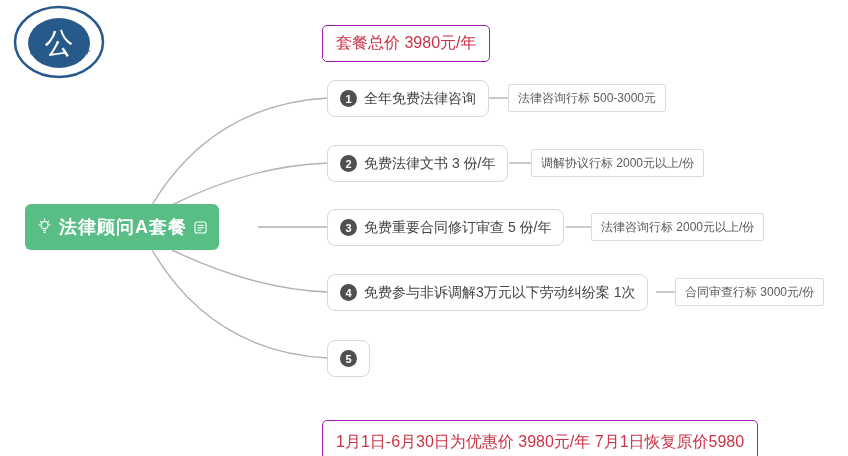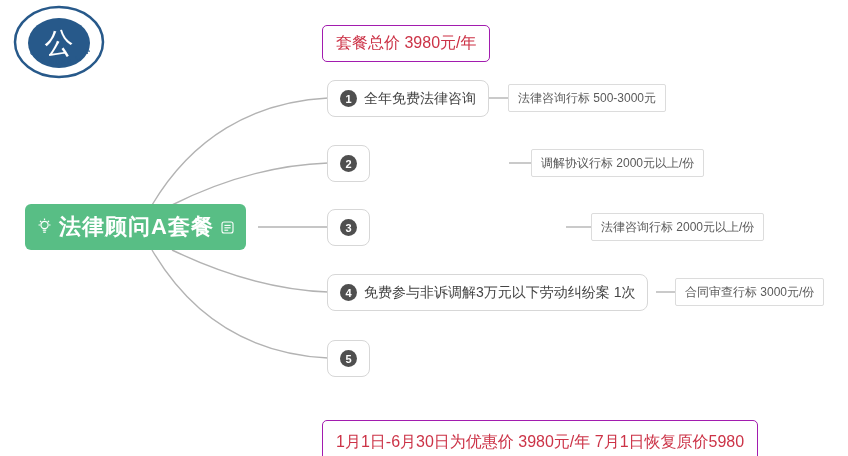--- a/index.html
+++ b/index.html
@@ -18,21 +18,21 @@
   .logo { left: 12px; top: 4px; }
 
   
   .root-node {
     left: 25px; top: 204px; height: 46px;
     background: #58be85;
     border-radius: 6px;
     padding: 0 12px;
     gap: 7px;
     color: #ffffff;
-    font-size: 22px;
+    font-size: 18px;
     font-weight: bold;
     letter-spacing: 1px;
   }
   .root-node .mini-icon { display: inline-flex; align-items: center; }
 
   
   .float-box {
     background: #ffffff;
     border: 1px solid #a21caf;
     border-radius: 5px;
@@ -152,27 +152,29 @@
   <div class="node branch-box b1">
     <span class="num-circle">1</span>
     <span>全年免费法律咨询</span>
   </div>
   <div class="node child-box c1">
     <span>法律咨询行标 500-3000元</span>
   </div>
 
   <div class="node branch-box b2">
     <span class="num-circle">2</span>
+    <span>免费法律文书 3 份/年</span>
   </div>
   <div class="node child-box c2">
     <span>调解协议行标 2000元以上/份</span>
   </div>
 
   <div class="node branch-box b3">
     <span class="num-circle">3</span>
+    <span>免费重要合同修订审查 5 份/年</span>
   </div>
   <div class="node child-box c3">
     <span>法律咨询行标 2000元以上/份</span>
   </div>
 
   <div class="node branch-box b4">
     <span class="num-circle">4</span>
     <span>免费参与非诉调解3万元以下劳动纠纷案 1次</span>
   </div>
   <div class="node child-box c4">

